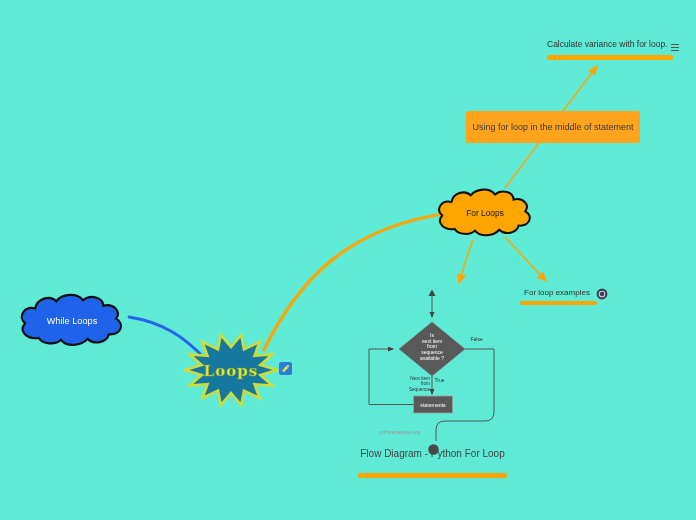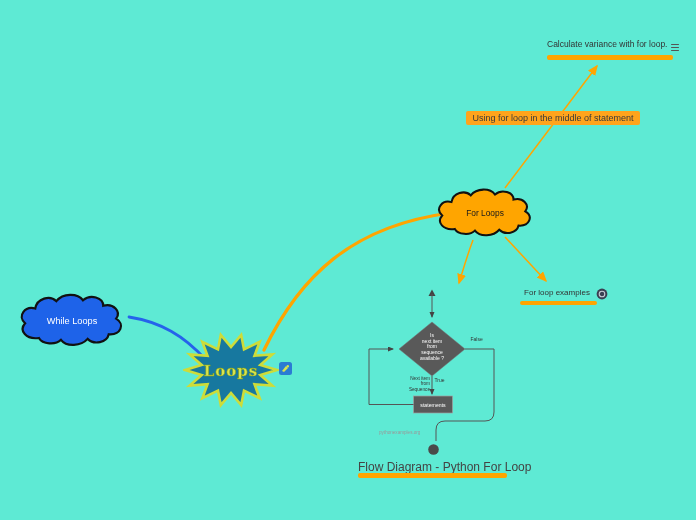--- a/index.html
+++ b/index.html
@@ -46,21 +46,21 @@
   </svg>
 
   <div class="abs node-label" style="left:547px;top:39px;width:112px;text-align:center;font-size:8.5px;">Calculate variance with for loop.</div>
   <div class="abs hamburger" style="left:671px;top:44px;">
       <i></i>
       <i></i>
       <i></i>
     </div>
   <div class="abs underline-bar" style="left:547px;top:55px;width:126px;height:4.5px;"></div>
 
-  <div class="abs topic-box" style="left:466px;top:111px;width:174px;height:14px;">Using for loop in the middle of statement</div>
+  <div class="abs topic-box" style="left:466px;top:111px;width:174px;height:32px;">Using for loop in the middle of statement</div>
 
   <svg class="abs" style="left:434px;top:187px;" width="102" height="52" viewBox="0 0 120 62">
     <path d="M 24,50 C 10,52 2,42 9,34 C 0,26 9,15 20,18 C 22,7 36,3 43,10
              C 50,1 66,1 72,9 C 80,2 94,6 94,15 C 105,12 114,21 108,29
              C 118,35 113,47 100,46 C 98,55 84,58 77,51 C 70,59 54,60 48,52
              C 42,58 28,57 24,50 Z" fill="#FFA500" stroke="#111" stroke-width="2.4"></path>
     <text x="60" y="35" text-anchor="middle" class="cloud-text" fill="#1a1a1a">For Loops</text>
   </svg>
 
   <svg class="abs" style="left:13px;top:292px;" width="118" height="57" viewBox="0 0 120 62">
@@ -114,16 +114,16 @@
     <rect x="413.5" y="396" width="39" height="17" fill="#595959" stroke="#A0A0A0" stroke-width="0.7"></rect>
     <text x="433" y="406.8" text-anchor="middle" font-size="5.2" fill="#fff">statements</text>
 
     <path d="M 413.5,404.5 H 369 V 349 H 393" stroke="#555" stroke-width="1" fill="none" marker-end="url(#mD)"></path>
 
     <text x="379" y="434" font-size="4.6" fill="#999">pythonexamples.org</text>
 
     <circle cx="433.5" cy="449.5" r="5.3" fill="#4A4A4A"></circle>
   </svg>
 
-  <div class="abs node-label" style="left:358px;top:460px;width:149px;text-align:left;font-size:12px;color:#444;">Flow Diagram - Python For Loop</div>
+  <div class="abs node-label" style="left:358px;top:448px;width:149px;text-align:center;font-size:10px;color:#444;">Flow Diagram - Python For Loop</div>
   <div class="abs underline-bar" style="left:358px;top:473px;width:149px;height:4.5px;"></div>
 
 </div>
 
 </body></html>

